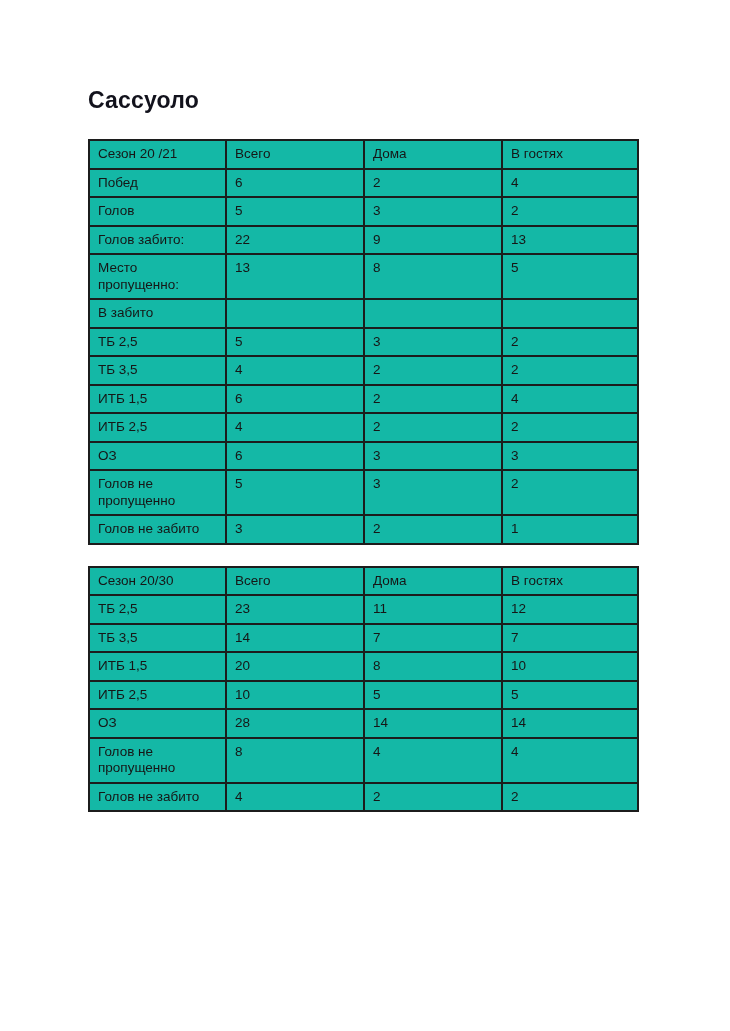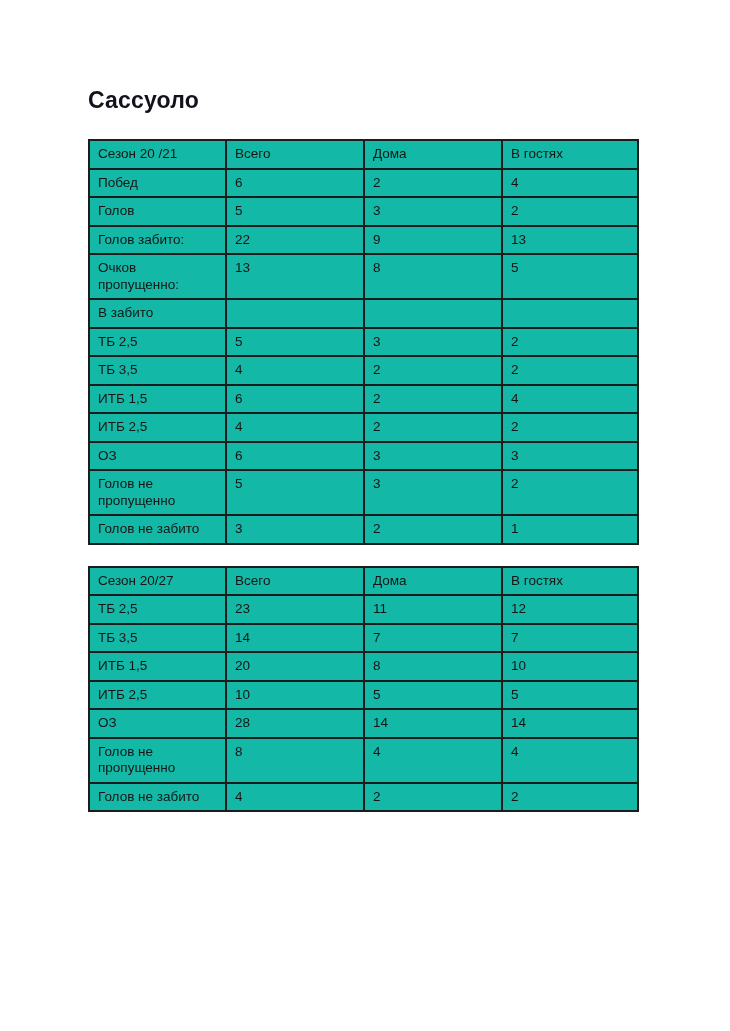--- a/index.html
+++ b/index.html
@@ -83,21 +83,21 @@
             <td>3</td>
             <td>2</td>
           </tr>
           <tr>
             <td>Голов забито:</td>
             <td>22</td>
             <td>9</td>
             <td>13</td>
           </tr>
           <tr>
-            <td>Очков пропущенно:</td>
+            <td>Место пропущенно:</td>
             <td>13</td>
             <td>8</td>
             <td>5</td>
           </tr>
           <tr>
             <td>В забито</td>
             <td></td>
             <td></td>
             <td></td>
           </tr>
@@ -147,21 +147,21 @@
       </table>
       <table class="stats">
         <colgroup>
           <col class="c1">
           <col class="c2">
           <col class="c3">
           <col class="c4">
         </colgroup>
         <thead>
           <tr>
-            <th>Сезон 20/27</th>
+            <th>Сезон 20/30</th>
             <th>Всего</th>
             <th>Дома</th>
             <th>В гостях</th>
           </tr>
         </thead>
         <tbody>
           <tr>
             <td>ТБ 2,5</td>
             <td>23</td>
             <td>11</td>

